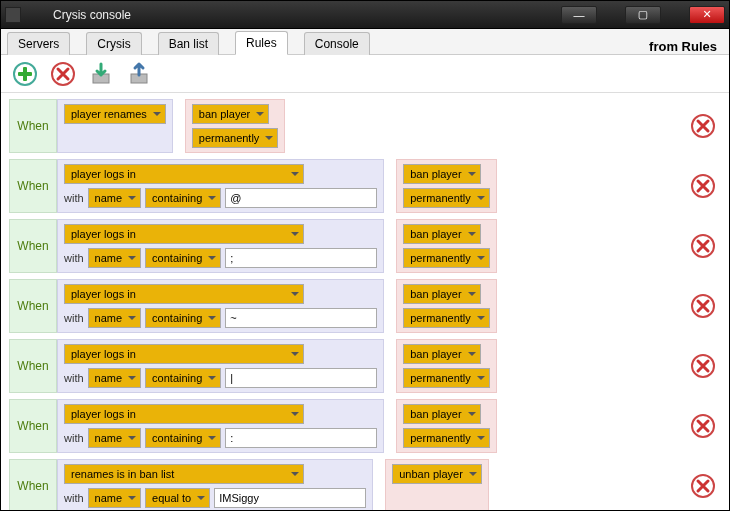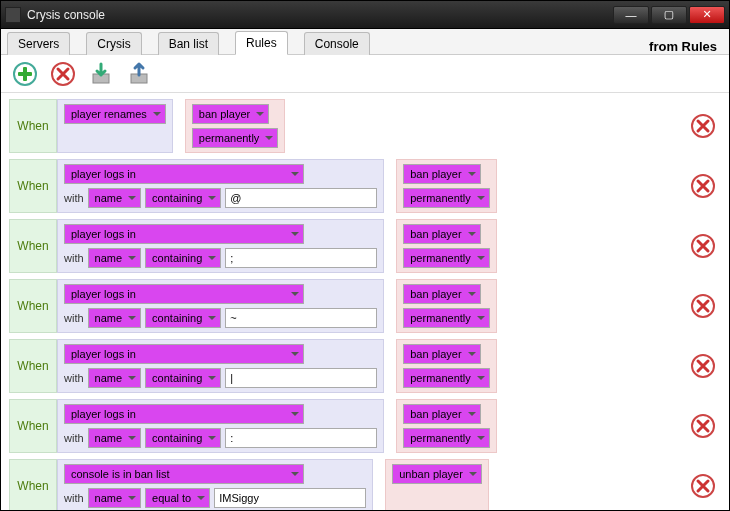--- a/index.html
+++ b/index.html
@@ -1,18 +1,18 @@
 <!DOCTYPE html>
 <html><head>
 <meta charset="utf-8">
 <style>
 * { box-sizing: border-box; margin: 0; padding: 0; }
 body { font-family: "Segoe UI", Tahoma, sans-serif; font-size: 12px; background: #000; width: 730px; height: 511px; overflow: hidden; }
 .window { width: 730px; height: 511px; background: #fff; display: flex; flex-direction: column; border: 1px solid #000; }
-.titlebar { height: 28px; background: linear-gradient(#3a3a3a, #1a1a1a); display: flex; align-items: center; padding: 0 4px; border-bottom: 1px solid #000; }
+.titlebar { height: 28px; background: linear-gradient(#3a3a3a, #1a1a1a); display: flex; align-items: center; padding: 0 4px; border-bottom: 1px solid #000; gap: 26px; }
 .titlebar .app-icon { width: 16px; height: 16px; background: #444; border: 1px solid #222; margin-right: 6px; }
 .titlebar .title { color: #eee; font-size: 12px; flex: 1; }
 .titlebar .winbtn { width: 36px; height: 18px; margin-left: 2px; border: 1px solid #222; border-radius: 2px; display: flex; align-items: center; justify-content: center; color: #fff; font-size: 11px; cursor: pointer; }
 .btn-min, .btn-max { background: linear-gradient(#5a5a5a, #2a2a2a); }
 .btn-close { background: linear-gradient(#e55, #b11); width: 46px; }
 .tabbar { height: 26px; display: flex; align-items: flex-end; background: #f4f4f4; border-bottom: 1px solid #ccc; padding: 0 6px; position: relative; }
 .tab { padding: 4px 10px; border: 1px solid #bbb; border-bottom: none; background: #e8e8e8; margin-right: 16px; border-radius: 3px 3px 0 0; cursor: pointer; position: relative; top: 1px; }
 .tab.active { background: #fff; border-bottom: 1px solid #fff; }
 .from { margin-left: auto; font-weight: bold; font-size: 13px; padding-right: 6px; }
 .toolbar { height: 38px; display: flex; align-items: center; gap: 10px; padding: 4px 10px; border-bottom: 1px solid #ddd; }
@@ -21,21 +21,21 @@
 .rules { flex: 1; overflow-y: auto; padding: 6px 8px 10px 8px; }
 .rule { display: flex; align-items: stretch; margin-bottom: 6px; }
 .when { width: 48px; background: #e3f5e3; border: 1px solid #c8e0c8; display: flex; align-items: center; justify-content: center; color: #4d7c0f; font-size: 12px; }
 .cond { background: #e7e7f7; border: 1px solid #cfcfe8; padding: 4px 6px; display: flex; flex-direction: column; gap: 4px; min-width: 260px; }
 .cond.narrow { min-width: 110px; }
 .act { background: #f7e2e2; border: 1px solid #edc8c8; padding: 4px 6px; display: flex; flex-direction: column; gap: 4px; min-width: 100px; margin-left: 12px; }
 .spacer { flex: 1; }
 .del { width: 36px; display: flex; align-items: center; justify-content: center; margin-left: 6px; }
 .del .circ { width: 26px; height: 26px; cursor: pointer; }
 .row { display: flex; align-items: center; gap: 4px; }
-.sel { display: inline-flex; align-items: center; height: 20px; padding: 0 18px 0 6px; background: #d946ef; border: 1px solid #aaa; font-size: 11px; position: relative; cursor: pointer; white-space: nowrap; }
+.sel { display: inline-flex; align-items: center; height: 20px; padding: 0 18px 0 6px; background: #eab308; border: 1px solid #aaa; font-size: 11px; position: relative; cursor: pointer; white-space: nowrap; }
 .sel::after { content: ""; position: absolute; right: 4px; top: 7px; border: 4px solid transparent; border-top-color: #555; }
 .txt { height: 20px; border: 1px solid #aaa; background: #fff; padding: 0 4px; font-size: 11px; min-width: 70px; }
 .lbl { font-size: 11px; color: #333; }
 </style>
 </head>
 <body>
 
 <div class="window">
   <div class="titlebar">
     <div class="app-icon"></div>
@@ -248,21 +248,21 @@
           <div class="circ"><svg viewBox="0 0 26 26">
               <circle cx="13" cy="13" r="11" fill="#fff" stroke="#c44" stroke-width="2"></circle>
               <path d="M8 8 L18 18 M18 8 L8 18" stroke="#c33" stroke-width="3" stroke-linecap="round"></path>
             </svg></div>
         </div>
       </div>
       <div class="rule">
         <div class="when">When</div>
         <div class="cond ">
           <div class="row">
-            <span class="sel" style="min-width:240px">console is in ban list</span>
+            <span class="sel" style="min-width:240px">renames is in ban list</span>
           </div>
           <div class="row">
             <span class="lbl">with</span>
             <span class="sel">name</span>
             <span class="sel">equal to</span>
             <input class="txt" value="IMSiggy" style="">
           </div>
         </div>
         <div class="act">
           <div class="row">

